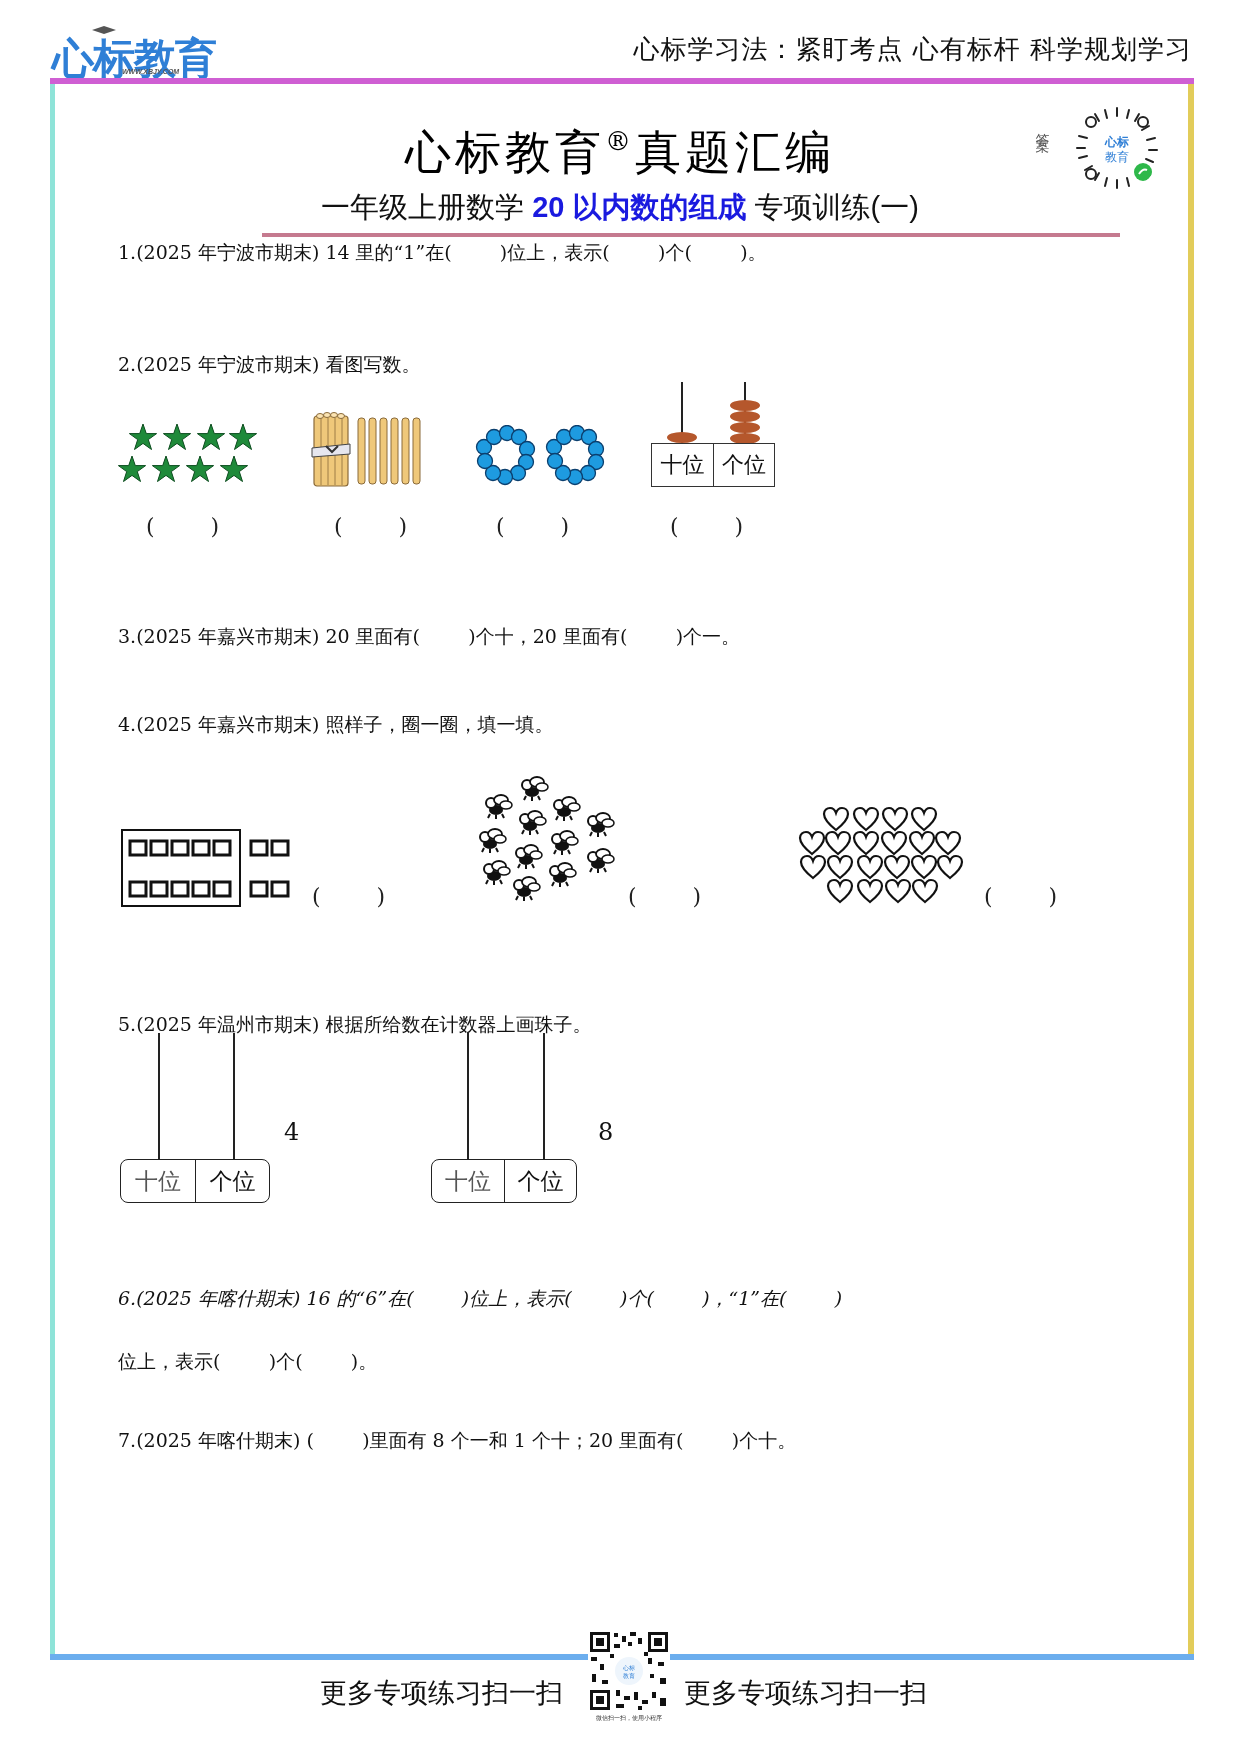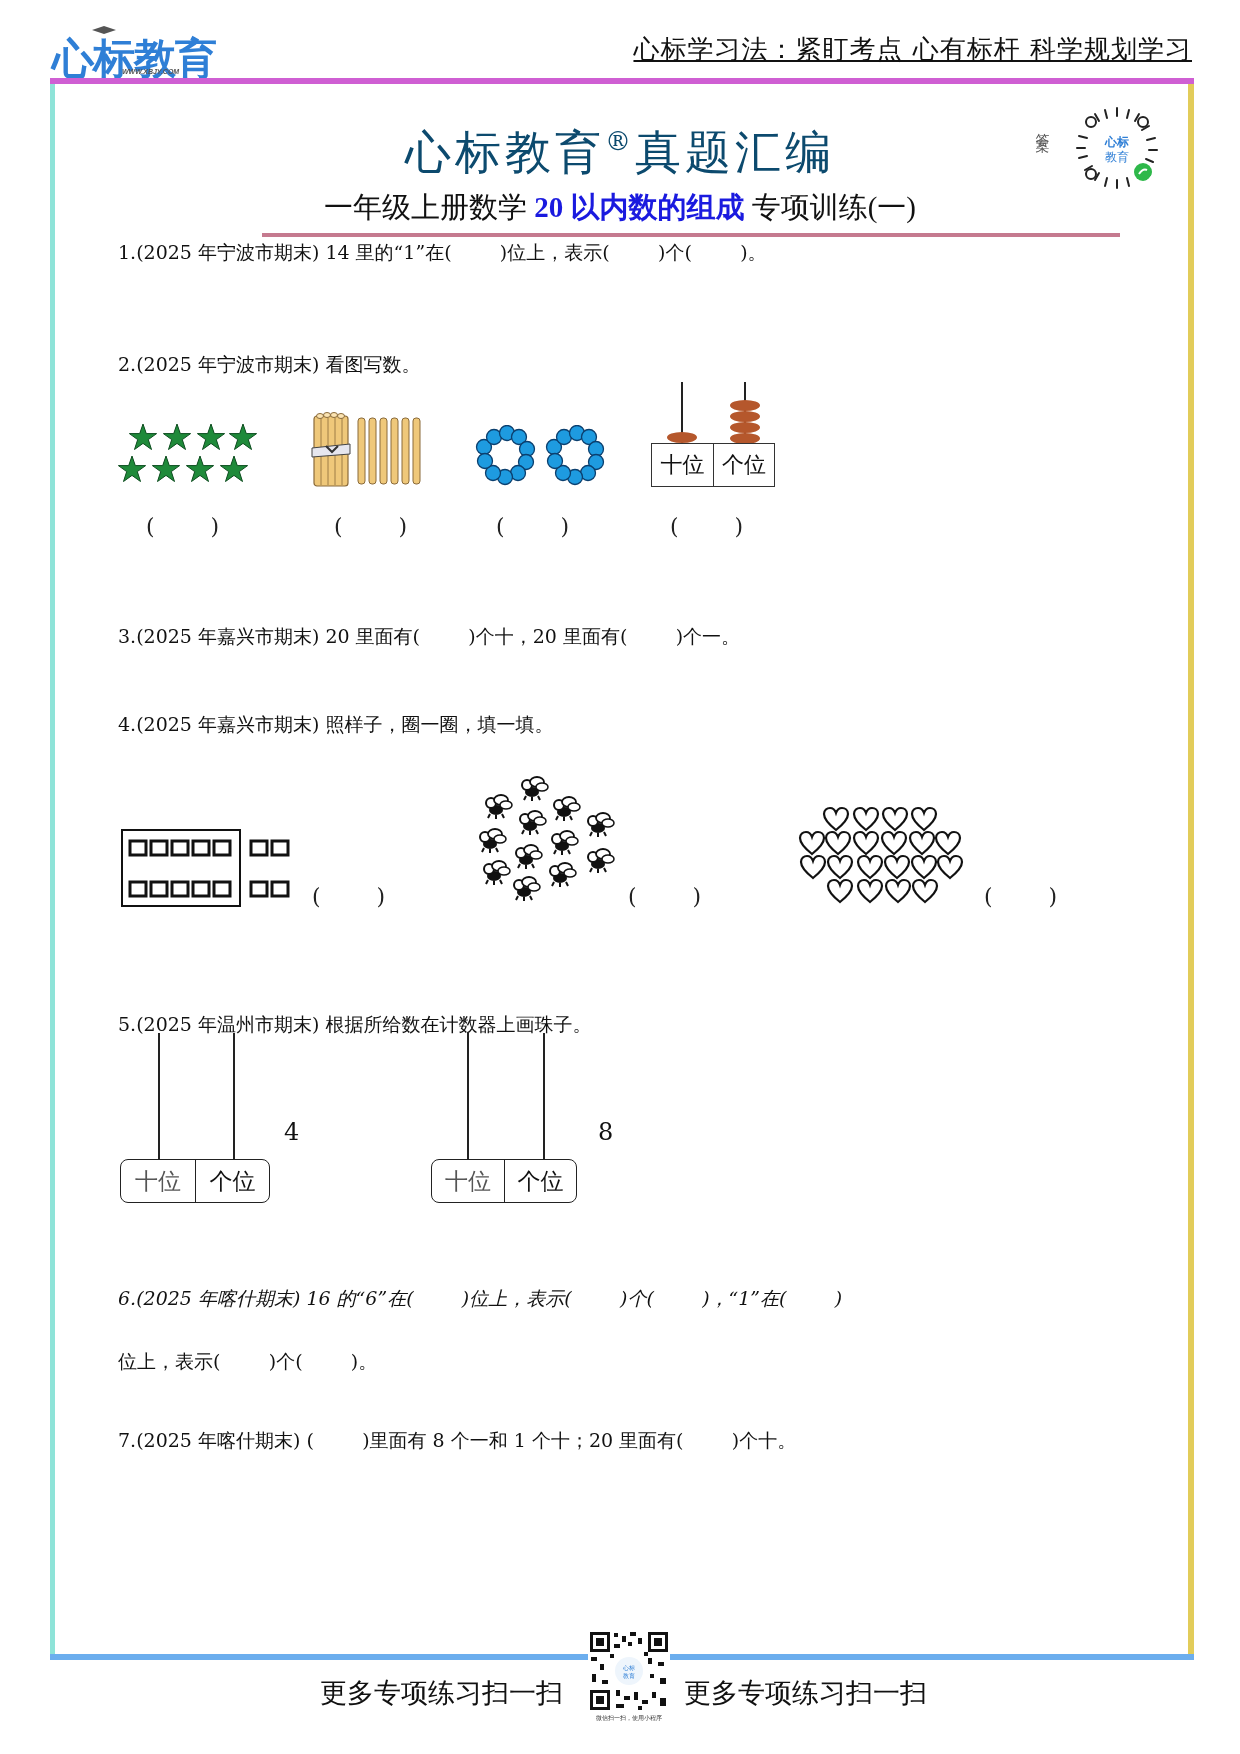--- a/index.html
+++ b/index.html
@@ -4,32 +4,32 @@
 <style>
   * { box-sizing: border-box; margin: 0; padding: 0; }
   html, body { width: 1240px; height: 1754px; background: #ffffff; overflow: hidden; }
   body { position: relative; font-family: "DejaVu Serif", "Liberation Serif", serif; color: #111; }
 
   
   .logo { position: absolute; left: 52px; top: 28px; height: 52px; display: flex; align-items: flex-end; }
   .logo-text { font-family: "DejaVu Sans", sans-serif; font-weight: bold; font-size: 42px; color: #2f7fd6; letter-spacing: -1px; line-height: 1; }
   .logo-url { position: absolute; left: 70px; top: 40px; font-family: "Liberation Sans", sans-serif; font-style: italic; font-weight: bold; font-size: 7px; color: #555; }
   .logo-cap { position: absolute; left: 40px; top: -2px; width: 24px; height: 10px; }
-  .slogan { position: absolute; right: 48px; top: 32px; font-size: 26px; color: #111; letter-spacing: 1px; text-decoration: underline; }
+  .slogan { position: absolute; right: 48px; top: 32px; font-size: 26px; color: #111; letter-spacing: 1px; }
 
   
   .frame-top { position: absolute; left: 50px; top: 78px; width: 1144px; height: 6px; background: #cf5fd3; }
   .frame-left { position: absolute; left: 50px; top: 84px; width: 5px; height: 1570px; background: #8ee3d8; }
   .frame-right { position: absolute; left: 1188px; top: 84px; width: 6px; height: 1570px; background: #e2cc5a; }
   .frame-bottom { position: absolute; left: 50px; top: 1654px; width: 1144px; height: 6px; background: #6caeee; }
 
   
-  .title { position: absolute; left: 0; width: 1240px; top: 122px; text-align: center; font-size: 46px; letter-spacing: 4px; color: #0c4a6e; }
+  .title { position: absolute; left: 0; width: 1240px; top: 122px; text-align: center; font-size: 46px; letter-spacing: 4px; color: #000000; }
   .title sup { font-size: 26px; vertical-align: 18px; }
-  .subtitle { position: absolute; left: 0; width: 1240px; top: 188px; text-align: center; font-family: Liberation Serif, serif; font-size: 29px; color: #111; }
+  .subtitle { position: absolute; left: 0; width: 1240px; top: 188px; text-align: center; font-family: Liberation Sans, sans-serif; font-size: 29px; color: #111; }
   .subtitle .hl { color: #1a1adf; font-weight: bold; }
   .title-rule { position: absolute; left: 262px; top: 233px; width: 858px; height: 4px; background: #c57a8f; }
 
   
   .answer-label { position: absolute; left: 1034px; top: 122px; font-size: 14px; color: #555; writing-mode: vertical-rl; letter-spacing: 4px; font-family: "DejaVu Sans", sans-serif; }
   .answer-qr { position: absolute; left: 1073px; top: 104px; width: 88px; height: 88px; border-radius: 50%; }
 
   
   .q { position: absolute; left: 118px; font-size: 19px; white-space: pre; color: #111; }
 

